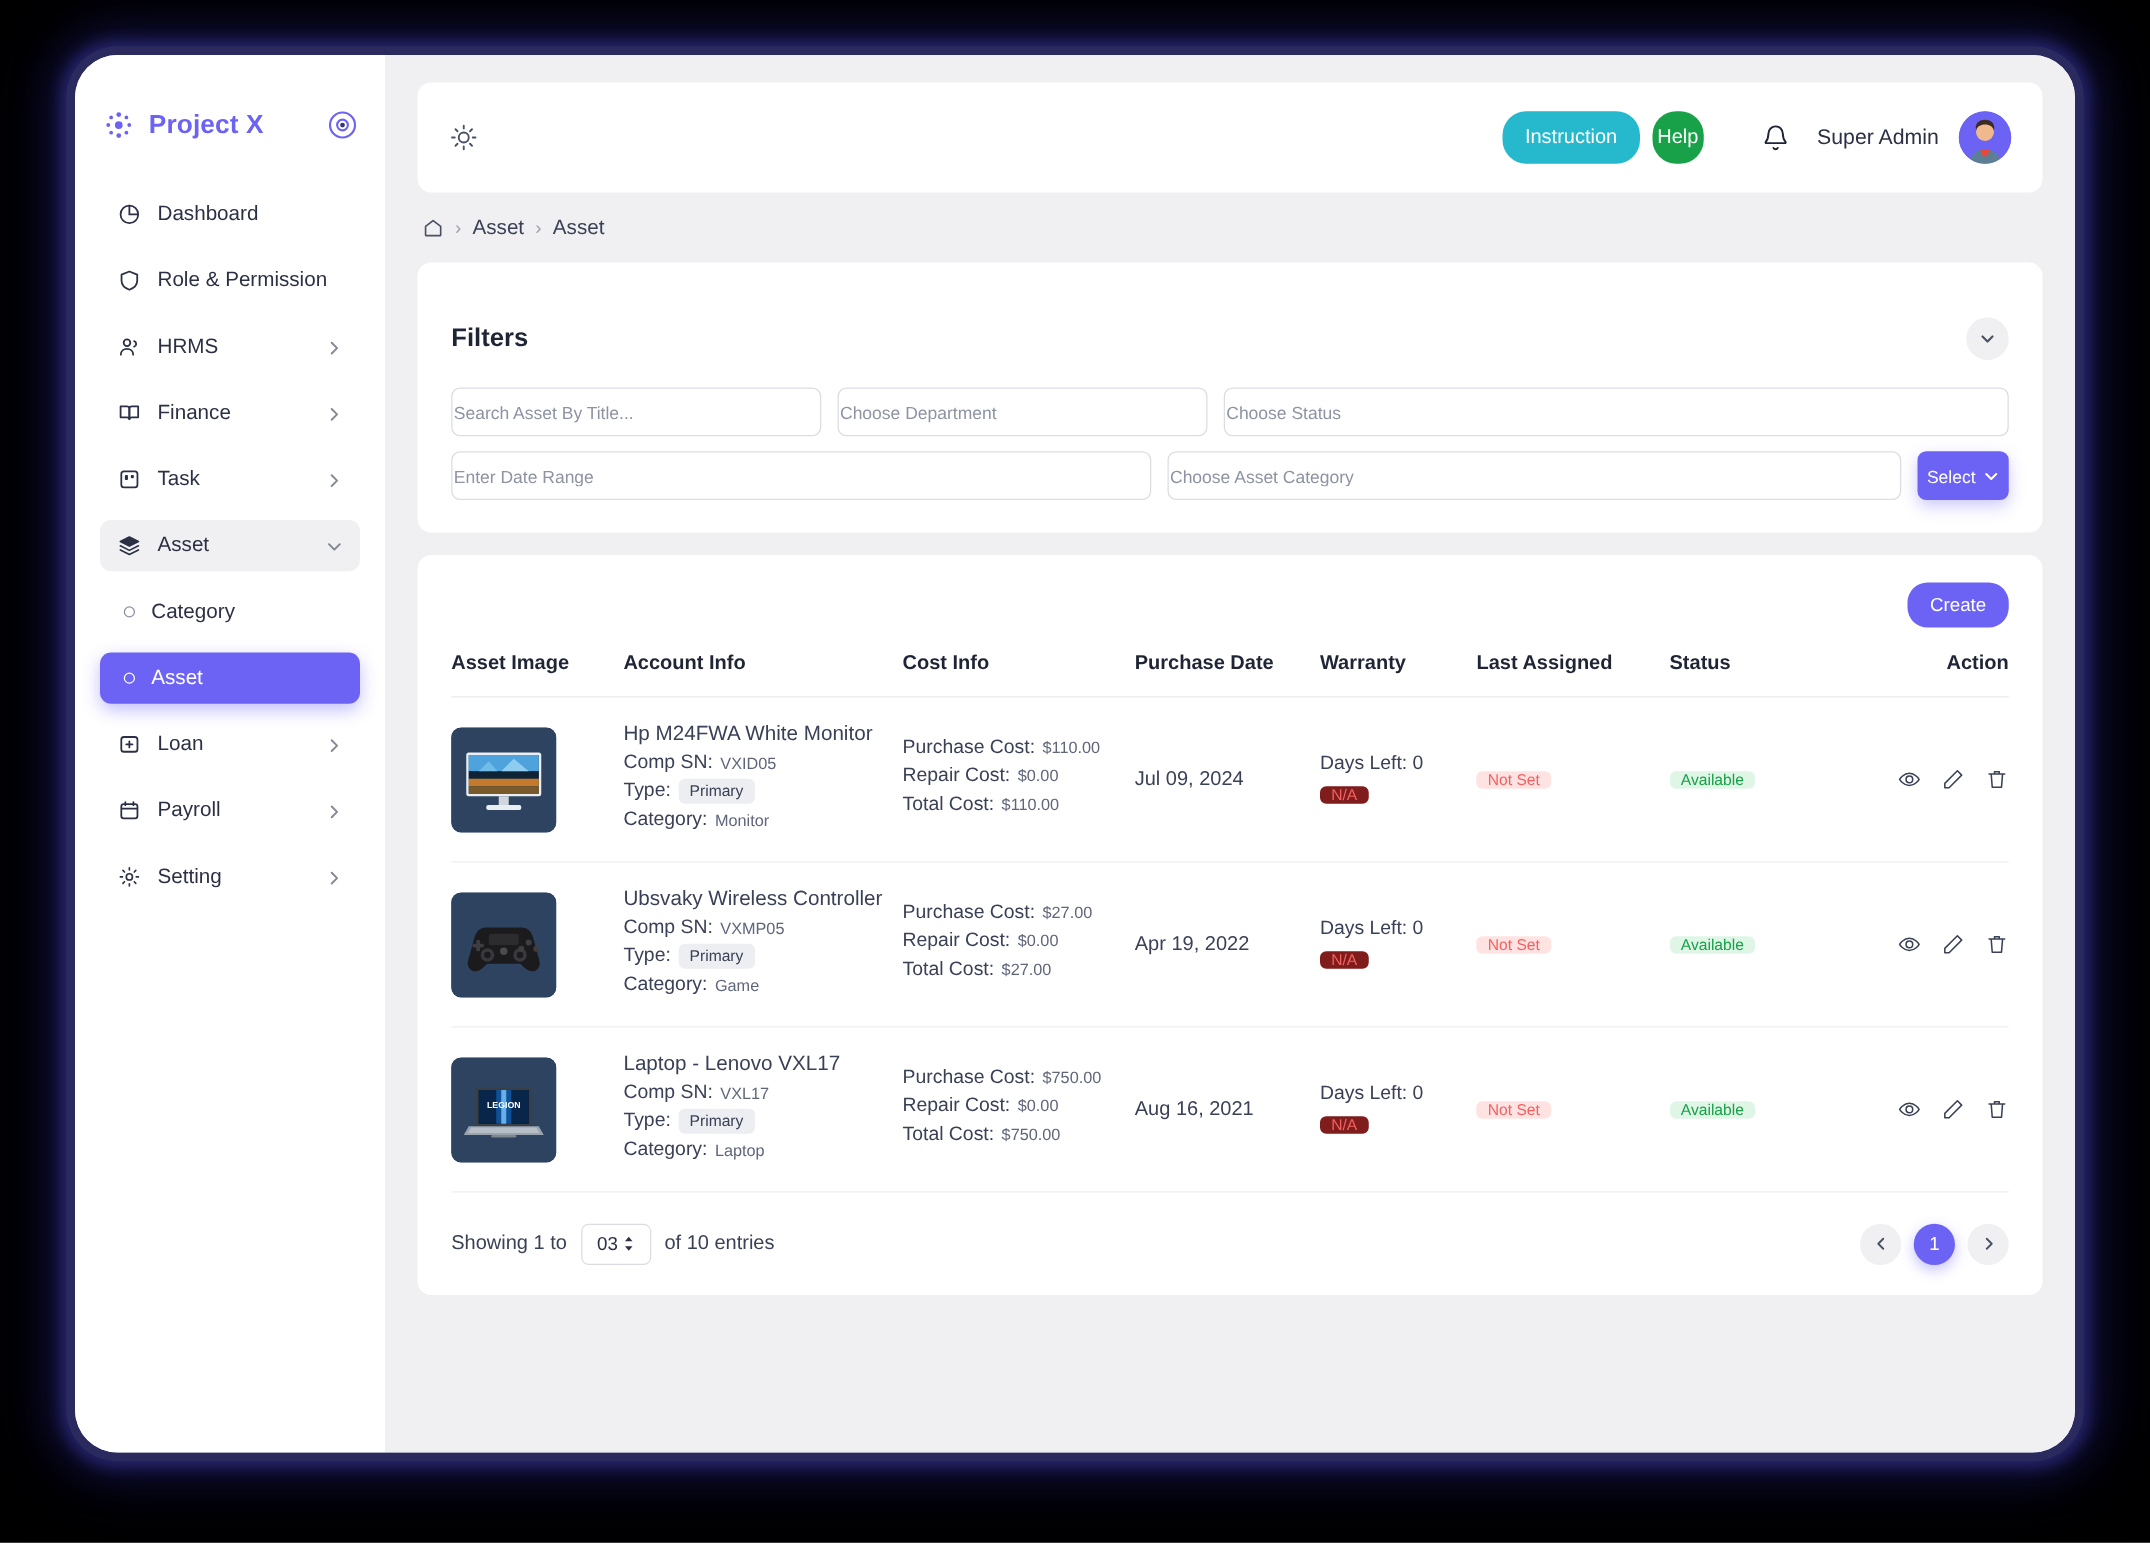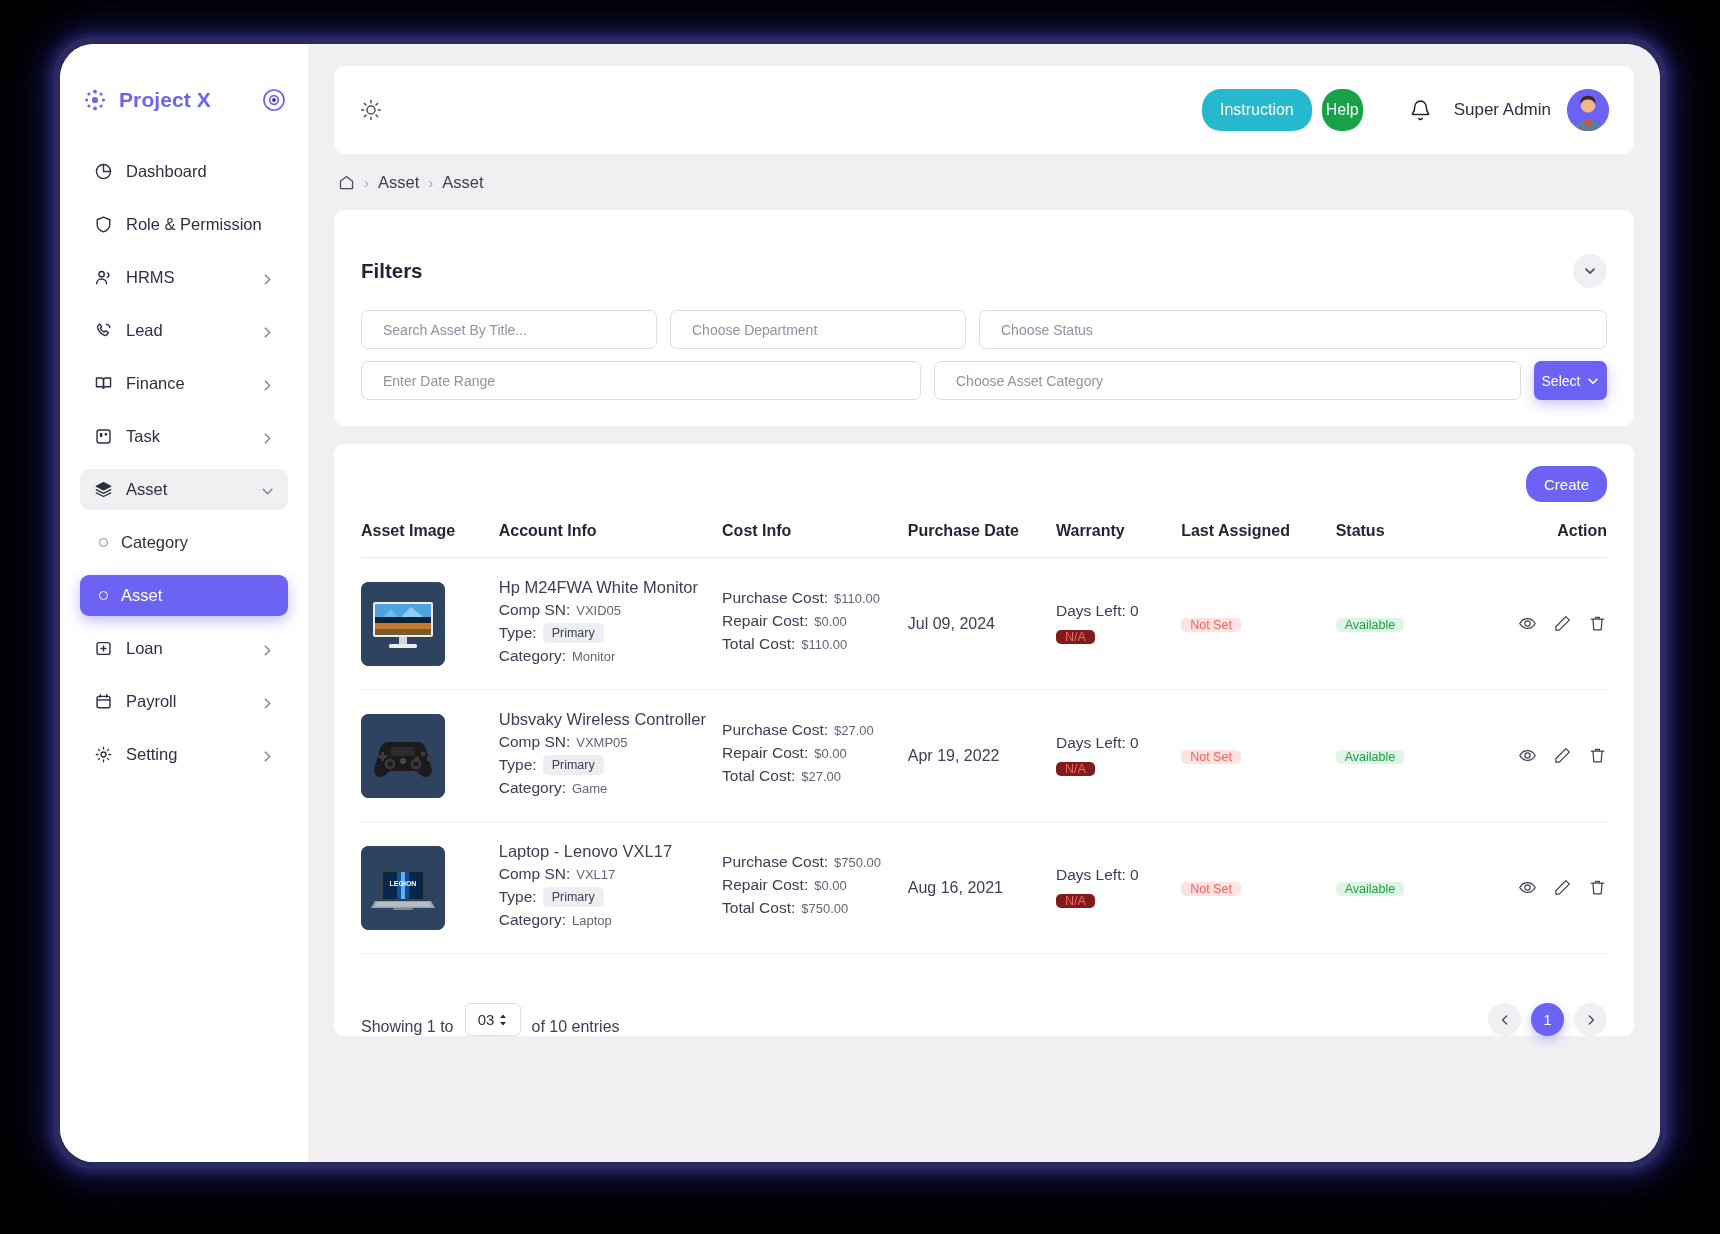--- a/index.html
+++ b/index.html
@@ -204,21 +204,21 @@
   .filter-row:last-child { margin-bottom: 0; }
 
   .fi {
     height: 39px;
     border: 1px solid #dcdde3;
     border-radius: 7px;
     background: #ffffff;
     font-size: 14px;
     color: #1f2535;
     font-family: inherit;
-    padding: 0 21px;
+    padding: 0 1px;
     outline: none;
   }
   .fi::placeholder { color: #8d93a2; }
   .f-search   { flex: 0 0 296px; }
   .f-type     { flex: 0 0 296px; }
   .f-dept     { flex: 0 0 296px; }
   .f-status   { flex: 1 1 auto; }
   .f-date     { flex: 0 0 560px; }
   .f-cat      { flex: 1 1 auto; }
 
@@ -325,21 +325,21 @@
   .badge-na      { background: #7f1d1d; color: #f4615f; }
   .badge-notset  { background: #ffe3e3; color: #f4615f; }
   .badge-avail   { background: #dff6e6; color: #18a148; }
 
   .actions { display: flex; gap: 16px; justify-content: flex-end; align-items: center; }
   .act-ico { width: 19px; height: 19px; cursor: pointer; }
 
   
   #table-footer {
     display: flex;
-    align-items: flex-end;
+    align-items: center;
     height: 82px;
     flex: 0 0 82px;
   }
   .showing-txt { font-size: 16px; color: #3a4156; }
   .per-page {
     margin: 0 11px;
     width: 56px; height: 33px;
     border: 1px solid #dcdde3;
     border-radius: 6px;
     display: flex;
@@ -435,34 +435,20 @@
           </svg>
         </span>
         <span class="label">HRMS</span>
         <span class="chev">
           <svg viewBox="0 0 12 12" width="13" height="13" fill="none" stroke="#5a6073" stroke-width="1.4">
               <path d="M4 2l4 4-4 4" stroke-linecap="round" stroke-linejoin="round"></path>
             </svg>
         </span>
       </div>
 
-      <div class="nav-item">
-        <span class="ico">
-          <svg viewBox="0 0 20 20" width="19" height="19" fill="none" stroke="#2b3044" stroke-width="1.5">
-            <path d="M6 3.2 8 6 6.6 7.7c.9 2 2 3.1 4 4l1.7-1.4 2.8 2-1.3 2c-.5.8-1.6 1-2.6.7C7.9 13.9 5.1 11.1 3.8 7.1c-.3-1 0-2.1.8-2.6Z" stroke-linejoin="round"></path>
-            <path d="M13 3.3a4.6 4.6 0 0 1 3.7 3.7" stroke-linecap="round"></path>
-          </svg>
-        </span>
-        <span class="label">Lead</span>
-        <span class="chev">
-          <svg viewBox="0 0 12 12" width="13" height="13" fill="none" stroke="#5a6073" stroke-width="1.4">
-              <path d="M4 2l4 4-4 4" stroke-linecap="round" stroke-linejoin="round"></path>
-            </svg>
-        </span>
-      </div>
 
       <div class="nav-item">
         <span class="ico">
           <svg viewBox="0 0 20 20" width="19" height="19" fill="none" stroke="#2b3044" stroke-width="1.5">
             <path d="M2.6 4.3h5.1c1.3 0 2.3.9 2.3 2v8.8c0-.9-1-1.6-2.3-1.6H2.6Z" stroke-linejoin="round"></path>
             <path d="M17.4 4.3h-5.1c-1.3 0-2.3.9-2.3 2v8.8c0-.9 1-1.6 2.3-1.6h5.1Z" stroke-linejoin="round"></path>
           </svg>
         </span>
         <span class="label">Finance</span>
         <span class="chev">

